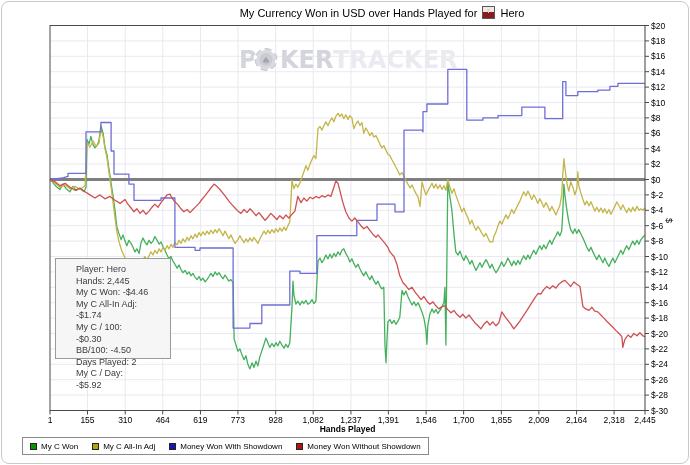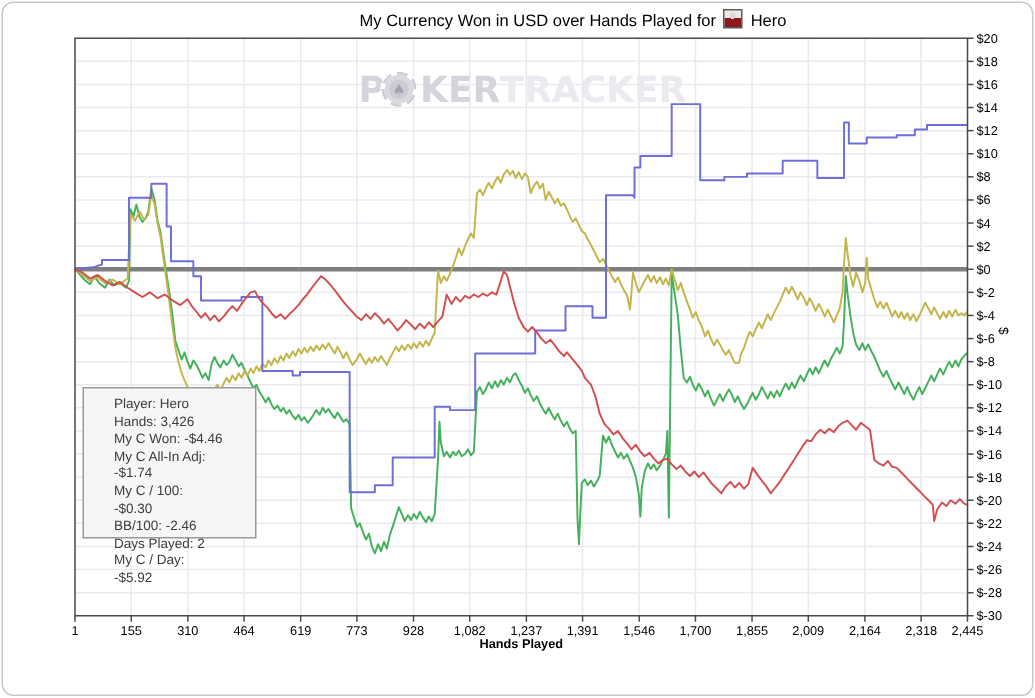--- a/index.html
+++ b/index.html
@@ -184,22 +184,40 @@
         <line x1="614.0814238952537" y1="410.5" x2="614.0814238952537" y2="414.5" stroke="#4a4a4a" stroke-width="1"></line>
         <text x="614.0814238952537" y="423">2,318</text>
         <line x1="645" y1="410.5" x2="645" y2="414.5" stroke="#4a4a4a" stroke-width="1"></line>
         <text x="645" y="423">2,445</text>
         <text x="347.5" y="432" font-weight="bold" font-size="8.5px">Hands Played</text>
       </g>
     </svg>
 
   <div id="stats-box">
       <div>Player: Hero</div>
-      <div>Hands: 3,426</div>
+      <div>Hands: 2,445</div>
       <div>My C Won: -$4.46</div>
       <div>My C All-In Adj: -$1.74</div>
       <div>My C / 100: -$0.30</div>
-      <div>BB/100: -2.46</div>
+      <div>BB/100: -4.50</div>
       <div>Days Played: 2</div>
       <div>My C / Day: -$5.92</div>
     </div>
 
+  <div id="legend">
+      <span class="legend-item">
+        <span class="legend-swatch" style="background: rgb(8, 150, 0);"></span>
+        <span>My C Won</span>
+      </span>
+      <span class="legend-item">
+        <span class="legend-swatch" style="background: rgb(179, 163, 10);"></span>
+        <span>My C All-In Adj</span>
+      </span>
+      <span class="legend-item">
+        <span class="legend-swatch" style="background: rgb(23, 23, 176);"></span>
+        <span>Money Won With Showdown</span>
+      </span>
+      <span class="legend-item">
+        <span class="legend-swatch" style="background: rgb(181, 17, 17);"></span>
+        <span>Money Won Without Showdown</span>
+      </span>
+    </div>
 </div>
 
 </body></html>

